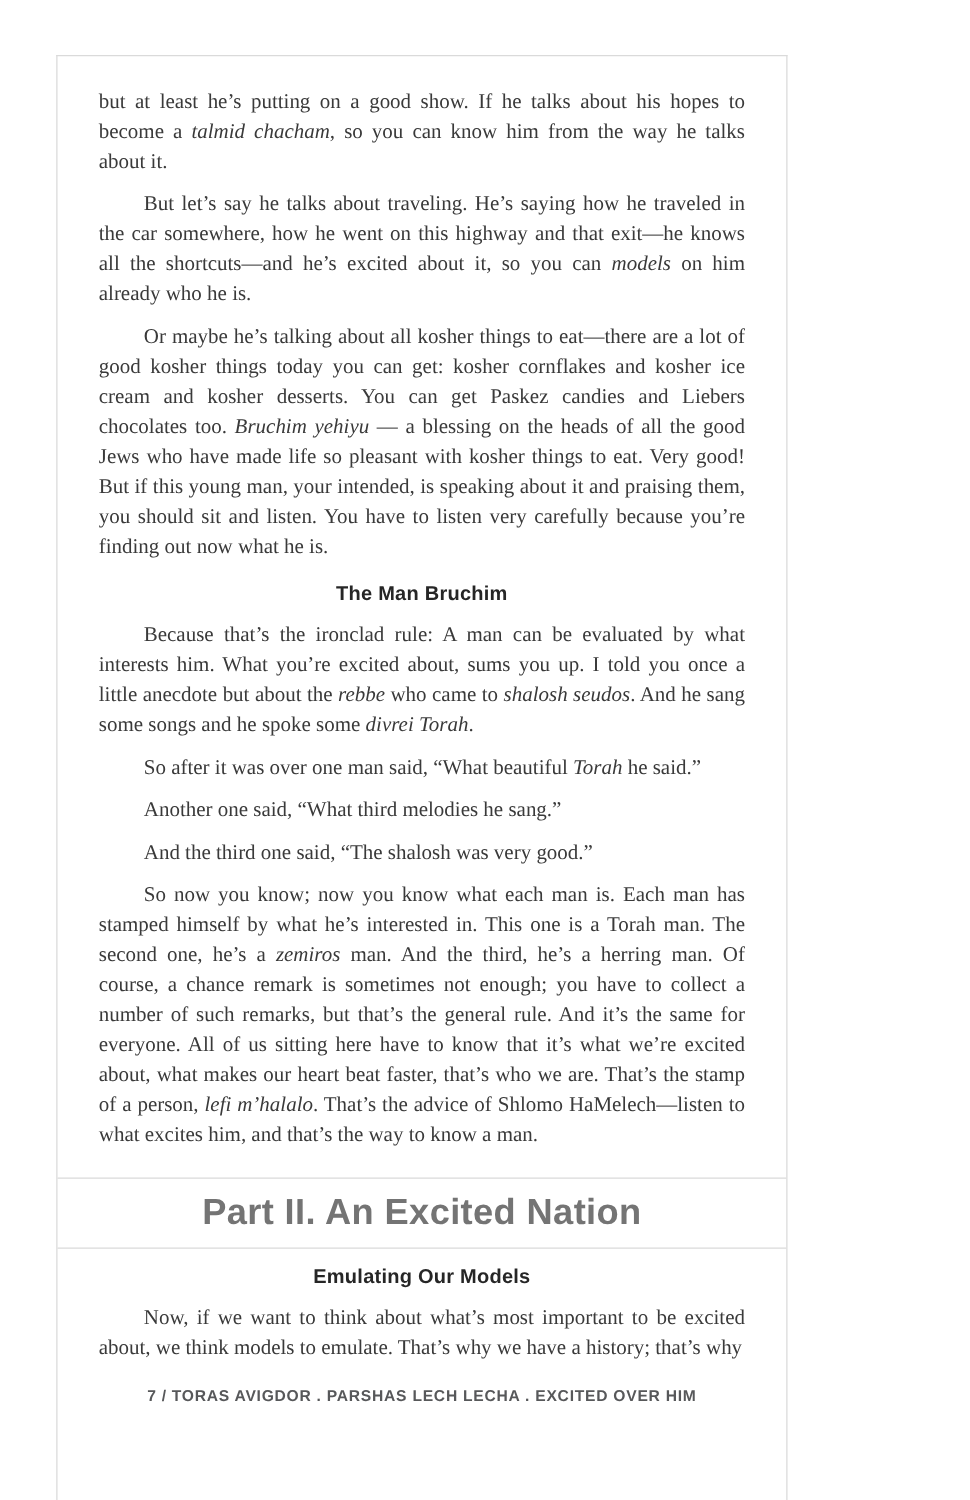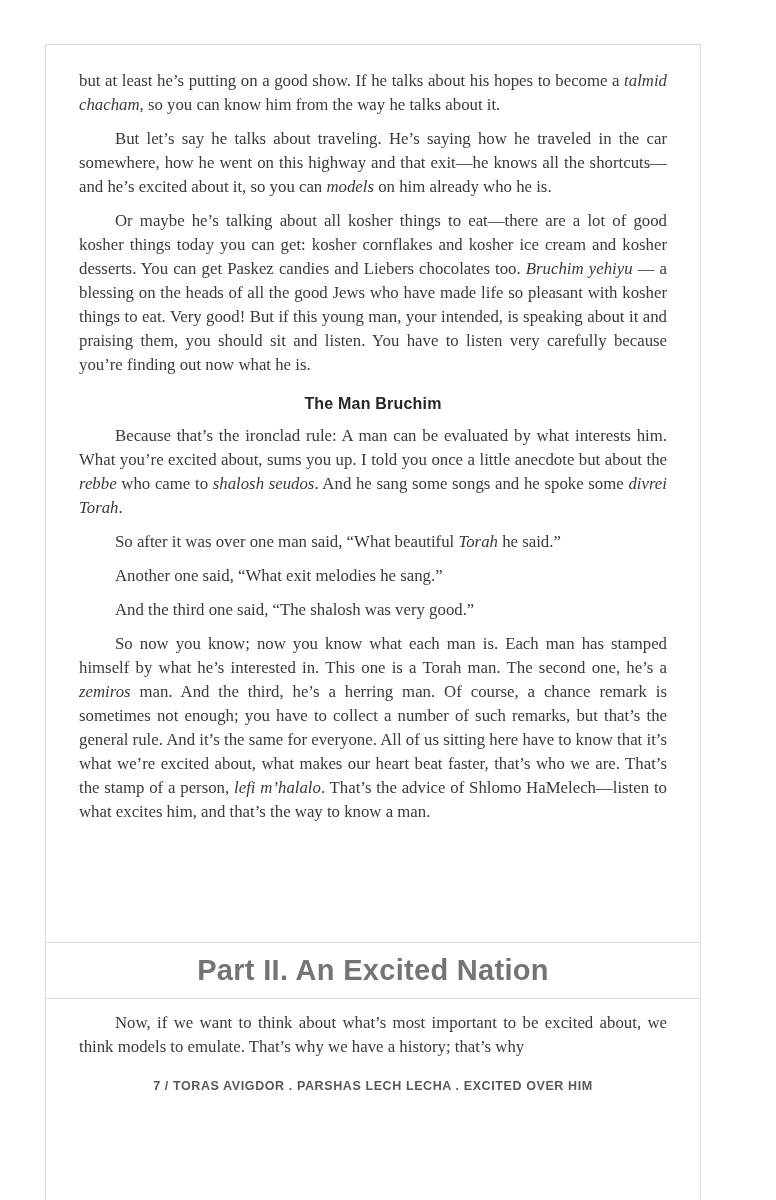--- a/index.html
+++ b/index.html
@@ -1,19 +1,19 @@
 <!DOCTYPE html>
 <html style="--c-border: #dadada; --c-body: #3a3a3a; --c-heading: #262626; --c-part: #747474; --c-footer: #57585a; --c-background: #ffffff;"><head>
 <meta charset="utf-8">
 <style>
   html,body{margin:0;padding:0;background:#ffffff;}
   body{width:776px;height:1200px;position:relative;font-family:"Liberation Serif",serif;overflow:hidden;}
 
   .sheet{
-    position:absolute;left:45px;top:44px;width:656px;height:1156px;
+    position:absolute;left:45px;top:44px;width:585px;height:1156px;
     box-sizing:border-box;background:#ffffff;
     border:1px solid var(--c-border,#dadada);border-bottom:none;
   }
   .main{
     box-sizing:border-box;height:898px;overflow:hidden;
     border-bottom:1px solid var(--c-border,#dadada);
     padding:24px 33px 0 33px;
   }
   .para{
     margin:0 0 10px 0;font-size:16.8px;line-height:24px;
@@ -55,31 +55,32 @@
         <p class="para"><span>but at least he’s putting on a good show. If he talks about his hopes to become a </span><span class="it">talmid chacham</span><span>, so you can know him from the way he talks about it.</span></p>
         <p class="para indent"><span>But let’s say he talks about traveling. He’s saying how he traveled in the car somewhere, how he went on this highway and that exit—he knows all the shortcuts—and he’s excited about it, so you can </span><span class="it">models</span><span> on him already who he is.</span></p>
         <p class="para indent"><span>Or maybe he’s talking about all kosher things to eat—there are a lot of good kosher things today you can get: kosher cornflakes and kosher ice cream and kosher desserts. You can get Paskez candies and Liebers chocolates too. </span><span class="it">Bruchim yehiyu</span><span> — a blessing on the heads of all the good Jews who have made life so pleasant with kosher things to eat. Very good! But if this young man, your intended, is speaking about it and praising them, you should sit and listen. You have to listen very carefully because you’re finding out now what he is.</span></p>
       </div>
 
     <h3 class="subhead">The Man Bruchim</h3>
 
     <div>
         <p class="para indent"><span>Because that’s the ironclad rule: A man can be evaluated by what interests him. What you’re excited about, sums you up. I told you once a little anecdote but about the </span><span class="it">rebbe</span><span> who came to </span><span class="it">shalosh seudos</span><span>. And he sang some songs and he spoke some </span><span class="it">divrei Torah</span><span>.</span></p>
         <p class="para indent"><span>So after it was over one man said, “What beautiful </span><span class="it">Torah</span><span> he said.”</span></p>
-        <p class="para indent"><span>Another one said, “What exit melodies he sang.”</span></p>
+        <p class="para indent"><span>Another one said, “What third melodies he sang.”</span></p>
         <p class="para indent"><span>And the third one said, “The shalosh was very good.”</span></p>
         <p class="para indent"><span>So now you know; now you know what each man is. Each man has stamped himself by what he’s interested in. This one is a Torah man. The second one, he’s a </span><span class="it">zemiros</span><span> man. And the third, he’s a herring man. Of course, a chance remark is sometimes not enough; you have to collect a number of such remarks, but that’s the general rule. And it’s the same for everyone. All of us sitting here have to know that it’s what we’re excited about, what makes our heart beat faster, that’s who we are. That’s the stamp of a person, </span><span class="it">lefi m’halalo</span><span>. That’s the advice of Shlomo HaMelech—listen to what excites him, and that’s the way to know a man.</span></p>
       </div>
   </section>
 
   <section class="divider">
     <h2 class="part-title">Part II. An Excited Nation</h2>
   </section>
 
   <section class="lower">
+    <h3 class="subhead">Emulating Our Models</h3>
 
     <div>
         <p class="para indent"><span>Now, if we want to think about what’s most important to be excited about, we think models to emulate. That’s why we have a history; that’s why</span></p>
       </div>
 
     <div class="footer">7 / TORAS AVIGDOR . PARSHAS LECH LECHA . EXCITED OVER HIM</div>
   </section>
 
 </div>
 

